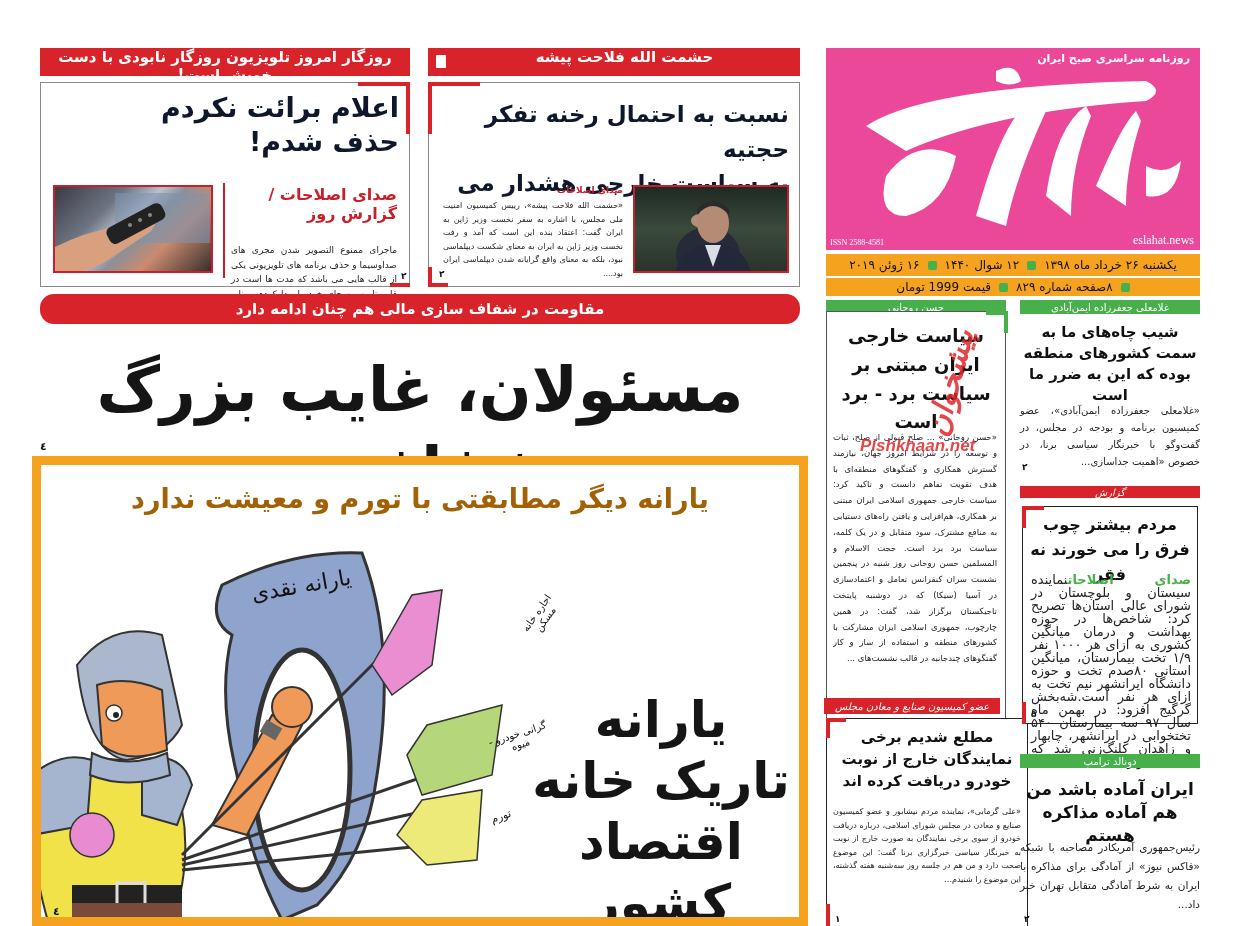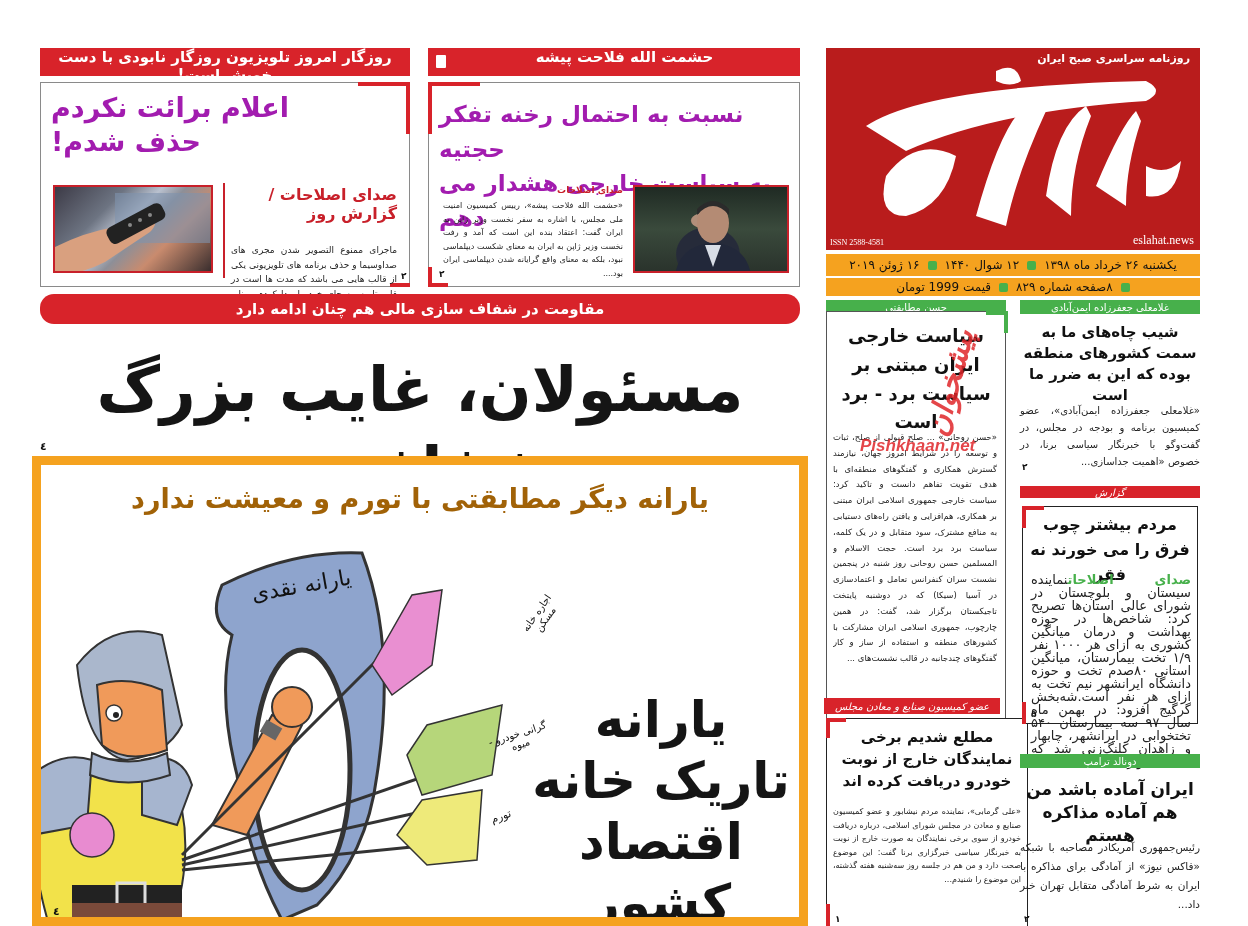--- a/index.html
+++ b/index.html
@@ -8,39 +8,39 @@
   .rtl { direction: rtl; }
   .abs { position: absolute; }
 
   
   .redbar {
     background: #d8232a; color: #fff; font-weight: bold; text-align: center;
     display: flex; align-items: flex-start; justify-content: center;
   }
   .box { border: 1px solid #8a8a8a; background: #fff; }
   .corner-tr { position: absolute; background: #d8232a; }
-  .headline-lg { font-weight: bold; text-align: left; color: #a21caf; line-height: 1.25; }
+  .headline-lg { font-weight: bold; text-align: right; color: #0f172a; line-height: 1.25; }
   .byline-red { color: #c8202a; font-weight: bold; font-size: 16px; }
   .smalltext { font-size: 9px; line-height: 14.5px; text-align: justify; color: #222; }
   .pgnum { font-size: 9px; font-weight: bold; }
 
   
   .photo-tv {
     background: linear-gradient(135deg, #3c3a46 0%, #6d7482 30%, #b9c1cf 45%, #8d8f98 55%, #c98b6e 70%, #3a2e2e 100%);
     border: 2px solid #c8202a; overflow: hidden;
   }
   .photo-man {
     background: radial-gradient(ellipse at 45% 40%, #b28f7a 0 10%, transparent 11%),
                 radial-gradient(ellipse at 48% 80%, #262b3a 0 28%, transparent 29%),
                 linear-gradient(180deg, #1f2a23 0%, #3a4a3c 50%, #2a332c 100%);
     border: 2px solid #c8202a; overflow: hidden;
   }
 
   
-  .masthead { background: #b91c1c; color: #fff; overflow: hidden; }
+  .masthead { background: #ec4899; color: #fff; overflow: hidden; }
   .orangebar { background: #f5a21f; color: #111; font-size: 12px; display: flex; align-items: center; justify-content: center; gap: 8px; }
   .dot { display: inline-block; width: 9px; height: 9px; background: #47b04b; border-radius: 2px; }
   .greenlabel { background: #47b04b; color: #fff; font-size: 10px; text-align: center; display: flex; align-items: center; justify-content: center; }
   .redlabel { background: #d8232a; color: #fff; font-size: 10px; text-align: center; display: flex; align-items: center; justify-content: center; font-style: italic; }
 
   
   .main-kicker { background: #d8232a; color: #fff; border-radius: 14px; font-weight: bold; font-size: 15px; display: flex; align-items: center; justify-content: center; }
   .main-headline { font-family: "DejaVu Sans", sans-serif; font-weight: 900; font-size: 62px; color: #151515; text-align: center; letter-spacing: -1px; }
 
   
@@ -192,21 +192,21 @@
   <span class="dot"></span>
   <span>۱۶ ژوئن ۲۰۱۹</span>
 </div>
 <div class="abs orangebar rtl" style="left:826px; top:278px; width:374px; height:18px;">
   <span class="dot"></span>
   <span>۸صفحه شماره ۸۲۹</span>
   <span class="dot"></span>
   <span>قیمت 1999 تومان</span>
 </div>
 
-<div class="abs greenlabel rtl" style="left:826px; top:300px; width:180px; height:14px;">حسن مطابقتی</div>
+<div class="abs greenlabel rtl" style="left:826px; top:300px; width:180px; height:14px;">حسن روحانی</div>
 <div class="abs box" style="left:826px; top:311px; width:180px; height:451px; border-color:#555;">
   <div class="abs" style="right:-3px; top:-1px; width:22px; height:4px; background:#47b04b;"></div>
   <div class="abs" style="right:-3px; top:-1px; width:4px; height:22px; background:#47b04b;"></div>
   <div class="abs" style="left:-1px; bottom:-4px; width:22px; height:4px; background:#47b04b;"></div>
   <div class="abs" style="left:-1px; bottom:-4px; width:4px; height:22px; background:#47b04b;"></div>
   <div class="abs col-headline rtl" style="left:6px; right:6px; top:10px; font-size:18px; line-height:1.6;">سیاست خارجی ایران مبتنی بر سیاست برد - برد است</div>
   <div class="abs col-body rtl" style="left:6px; right:8px; top:118px; font-size:8.5px; line-height:15.8px; height:240px; overflow:hidden;">«حسن روحانی» ... صلح قبولی از صلح، ثبات و توسعه را در شرایط امروز جهان، نیازمند گسترش همکاری و گفتگوهای منطقه‌ای با هدف تقویت تفاهم دانست و تاکید کرد: سیاست خارجی جمهوری اسلامی ایران مبتنی بر همکاری، هم‌افزایی و یافتن راه‌های دستیابی به منافع مشترک، سود متقابل و در یک کلمه، سیاست برد برد است. حجت الاسلام و المسلمین حسن روحانی روز شنبه در پنجمین نشست سران کنفرانس تعامل و اعتمادسازی در آسیا (سیکا) که در دوشنبه پایتخت تاجیکستان برگزار شد، گفت: در همین چارچوب، جمهوری اسلامی ایران مشارکت با کشورهای منطقه و استفاده از ساز و کار گفتگوهای چندجانبه در قالب نشست‌های ...</div>
   <div class="abs pgnum" style="left:6px; bottom:2px;">۲</div>
 </div>
 

